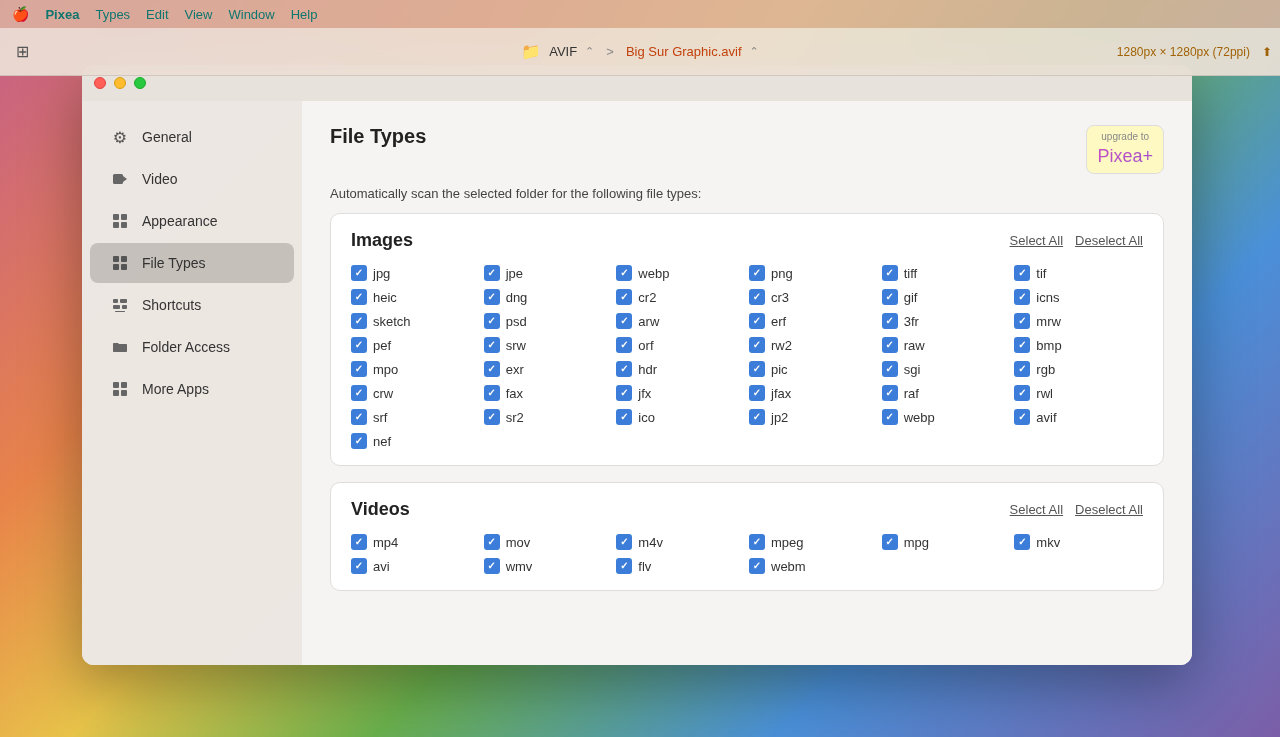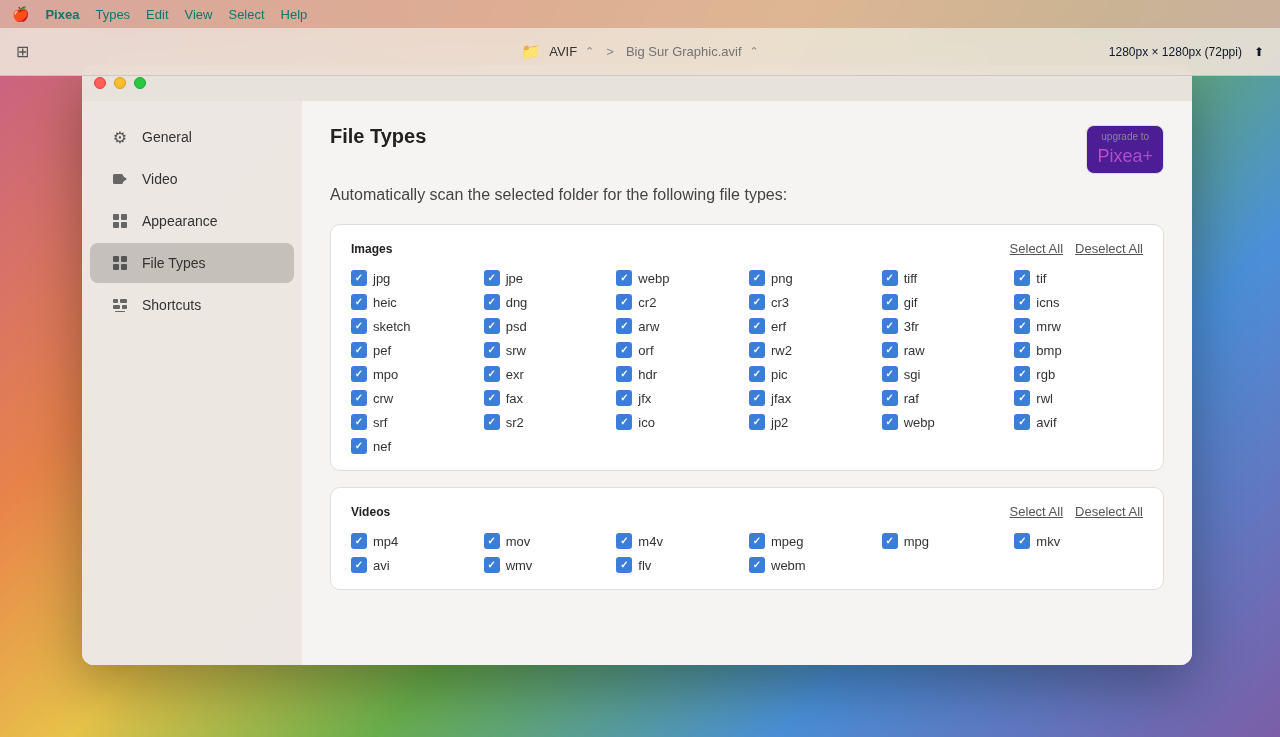--- a/index.html
+++ b/index.html
@@ -56,27 +56,27 @@
     }
     .titlebar-folder-icon {
       font-size: 16px;
     }
     .titlebar-separator {
       color: #888;
       margin: 0 4px;
     }
     .titlebar-filename {
       font-size: 13px;
-      color: #737373;
+      color: #c2410c;
     }
     .titlebar-right {
       position: absolute;
-      right: 16px;
+      right: 8px;
       font-size: 12px;
-      color: #0f172a;
+      color: #a16207;
       display: flex;
       align-items: center;
       gap: 12px;
     }
     .titlebar-left {
       position: absolute;
       left: 16px;
       display: flex;
       gap: 10px;
       align-items: center;
@@ -180,59 +180,59 @@
       align-items: flex-start;
       justify-content: space-between;
       margin-bottom: 12px;
     }
     .page-title {
       font-size: 20px;
       font-weight: 600;
       color: #222;
     }
     .upgrade-badge {
-      background: #4c1d95;
+      background: #fef9c3;
       border: 1.5px solid #ddd;
       border-radius: 8px;
       padding: 4px 10px;
       text-align: center;
       font-size: 10px;
       color: #888;
       line-height: 1.4;
     }
     .upgrade-badge .pixea-plus {
       font-size: 18px;
       font-weight: 400;
       background: linear-gradient(135deg, #c94fc7, #9b4fc9);
       -webkit-background-clip: text;
       -webkit-text-fill-color: transparent;
       background-clip: text;
     }
     .description {
-      font-size: 16px;
+      font-size: 13px;
       color: #444;
-      margin-bottom: 20px;
+      margin-bottom: 12px;
     }
 
     
     .section-card {
       background: #fff;
       border-radius: 10px;
       border: 1px solid #e0dedd;
       margin-bottom: 16px;
       padding: 16px 20px;
     }
     .section-header {
       display: flex;
       align-items: center;
       justify-content: space-between;
       margin-bottom: 14px;
     }
     .section-title {
-      font-size: 12px;
+      font-size: 18px;
       font-weight: 600;
       color: #222;
     }
     .section-actions {
       display: flex;
       gap: 12px;
     }
     .action-link {
       font-size: 13px;
       color: #555;
@@ -273,21 +273,21 @@
   </style>
 </head>
 <body>
 
 <div class="menubar">
   <span class="menubar-apple">🍎</span>
   <span class="menubar-item app-name">Pixea</span>
   <span class="menubar-item">Types</span>
   <span class="menubar-item">Edit</span>
   <span class="menubar-item">View</span>
-  <span class="menubar-item">Select</span>
+  <span class="menubar-item">Window</span>
   <span class="menubar-item">Help</span>
 </div>
 
 <div class="titlebar">
   <div class="titlebar-left">
     <span class="grid-icon">⊞</span>
   </div>
   <div class="titlebar-center">
     <span class="titlebar-folder-icon">📁</span>
     <span>AVIF</span>
@@ -355,20 +355,39 @@
           <svg width="16" height="16" viewBox="0 0 16 16" fill="none">
             <rect x="1" y="2" width="5" height="4" rx="1" fill="#666"></rect>
             <rect x="8" y="2" width="7" height="4" rx="1" fill="#666"></rect>
             <rect x="1" y="8" width="7" height="4" rx="1" fill="#666"></rect>
             <rect x="10" y="8" width="5" height="4" rx="1" fill="#666"></rect>
             <rect x="3" y="14" width="10" height="1" rx="0.5" fill="#666"></rect>
           </svg>
         </div>
         <span class="sidebar-item-label">Shortcuts</span>
       </div>
+      <div class="sidebar-item">
+        <div class="sidebar-item-icon">
+          <svg width="16" height="16" viewBox="0 0 16 16" fill="none">
+            <path d="M1 5C1 4.4 1.4 4 2 4H6L7 5H14C14.6 5 15 5.4 15 6V12C15 12.6 14.6 13 14 13H2C1.4 13 1 12.6 1 12V5Z" fill="#666"></path>
+          </svg>
+        </div>
+        <span class="sidebar-item-label">Folder Access</span>
+      </div>
+      <div class="sidebar-item">
+        <div class="sidebar-item-icon">
+          <svg width="16" height="16" viewBox="0 0 16 16" fill="none">
+            <rect x="1" y="1" width="6" height="6" rx="1" fill="#666"></rect>
+            <rect x="9" y="1" width="6" height="6" rx="1" fill="#666"></rect>
+            <rect x="1" y="9" width="6" height="6" rx="1" fill="#666"></rect>
+            <rect x="9" y="9" width="6" height="6" rx="1" fill="#666"></rect>
+          </svg>
+        </div>
+        <span class="sidebar-item-label">More Apps</span>
+      </div>
     </div>
 
     <div class="main-content">
       <div class="content-header">
         <h1 class="page-title">File Types</h1>
         <div class="upgrade-badge">
           <div>upgrade to</div>
           <div class="pixea-plus">Pixea+</div>
         </div>
       </div>

